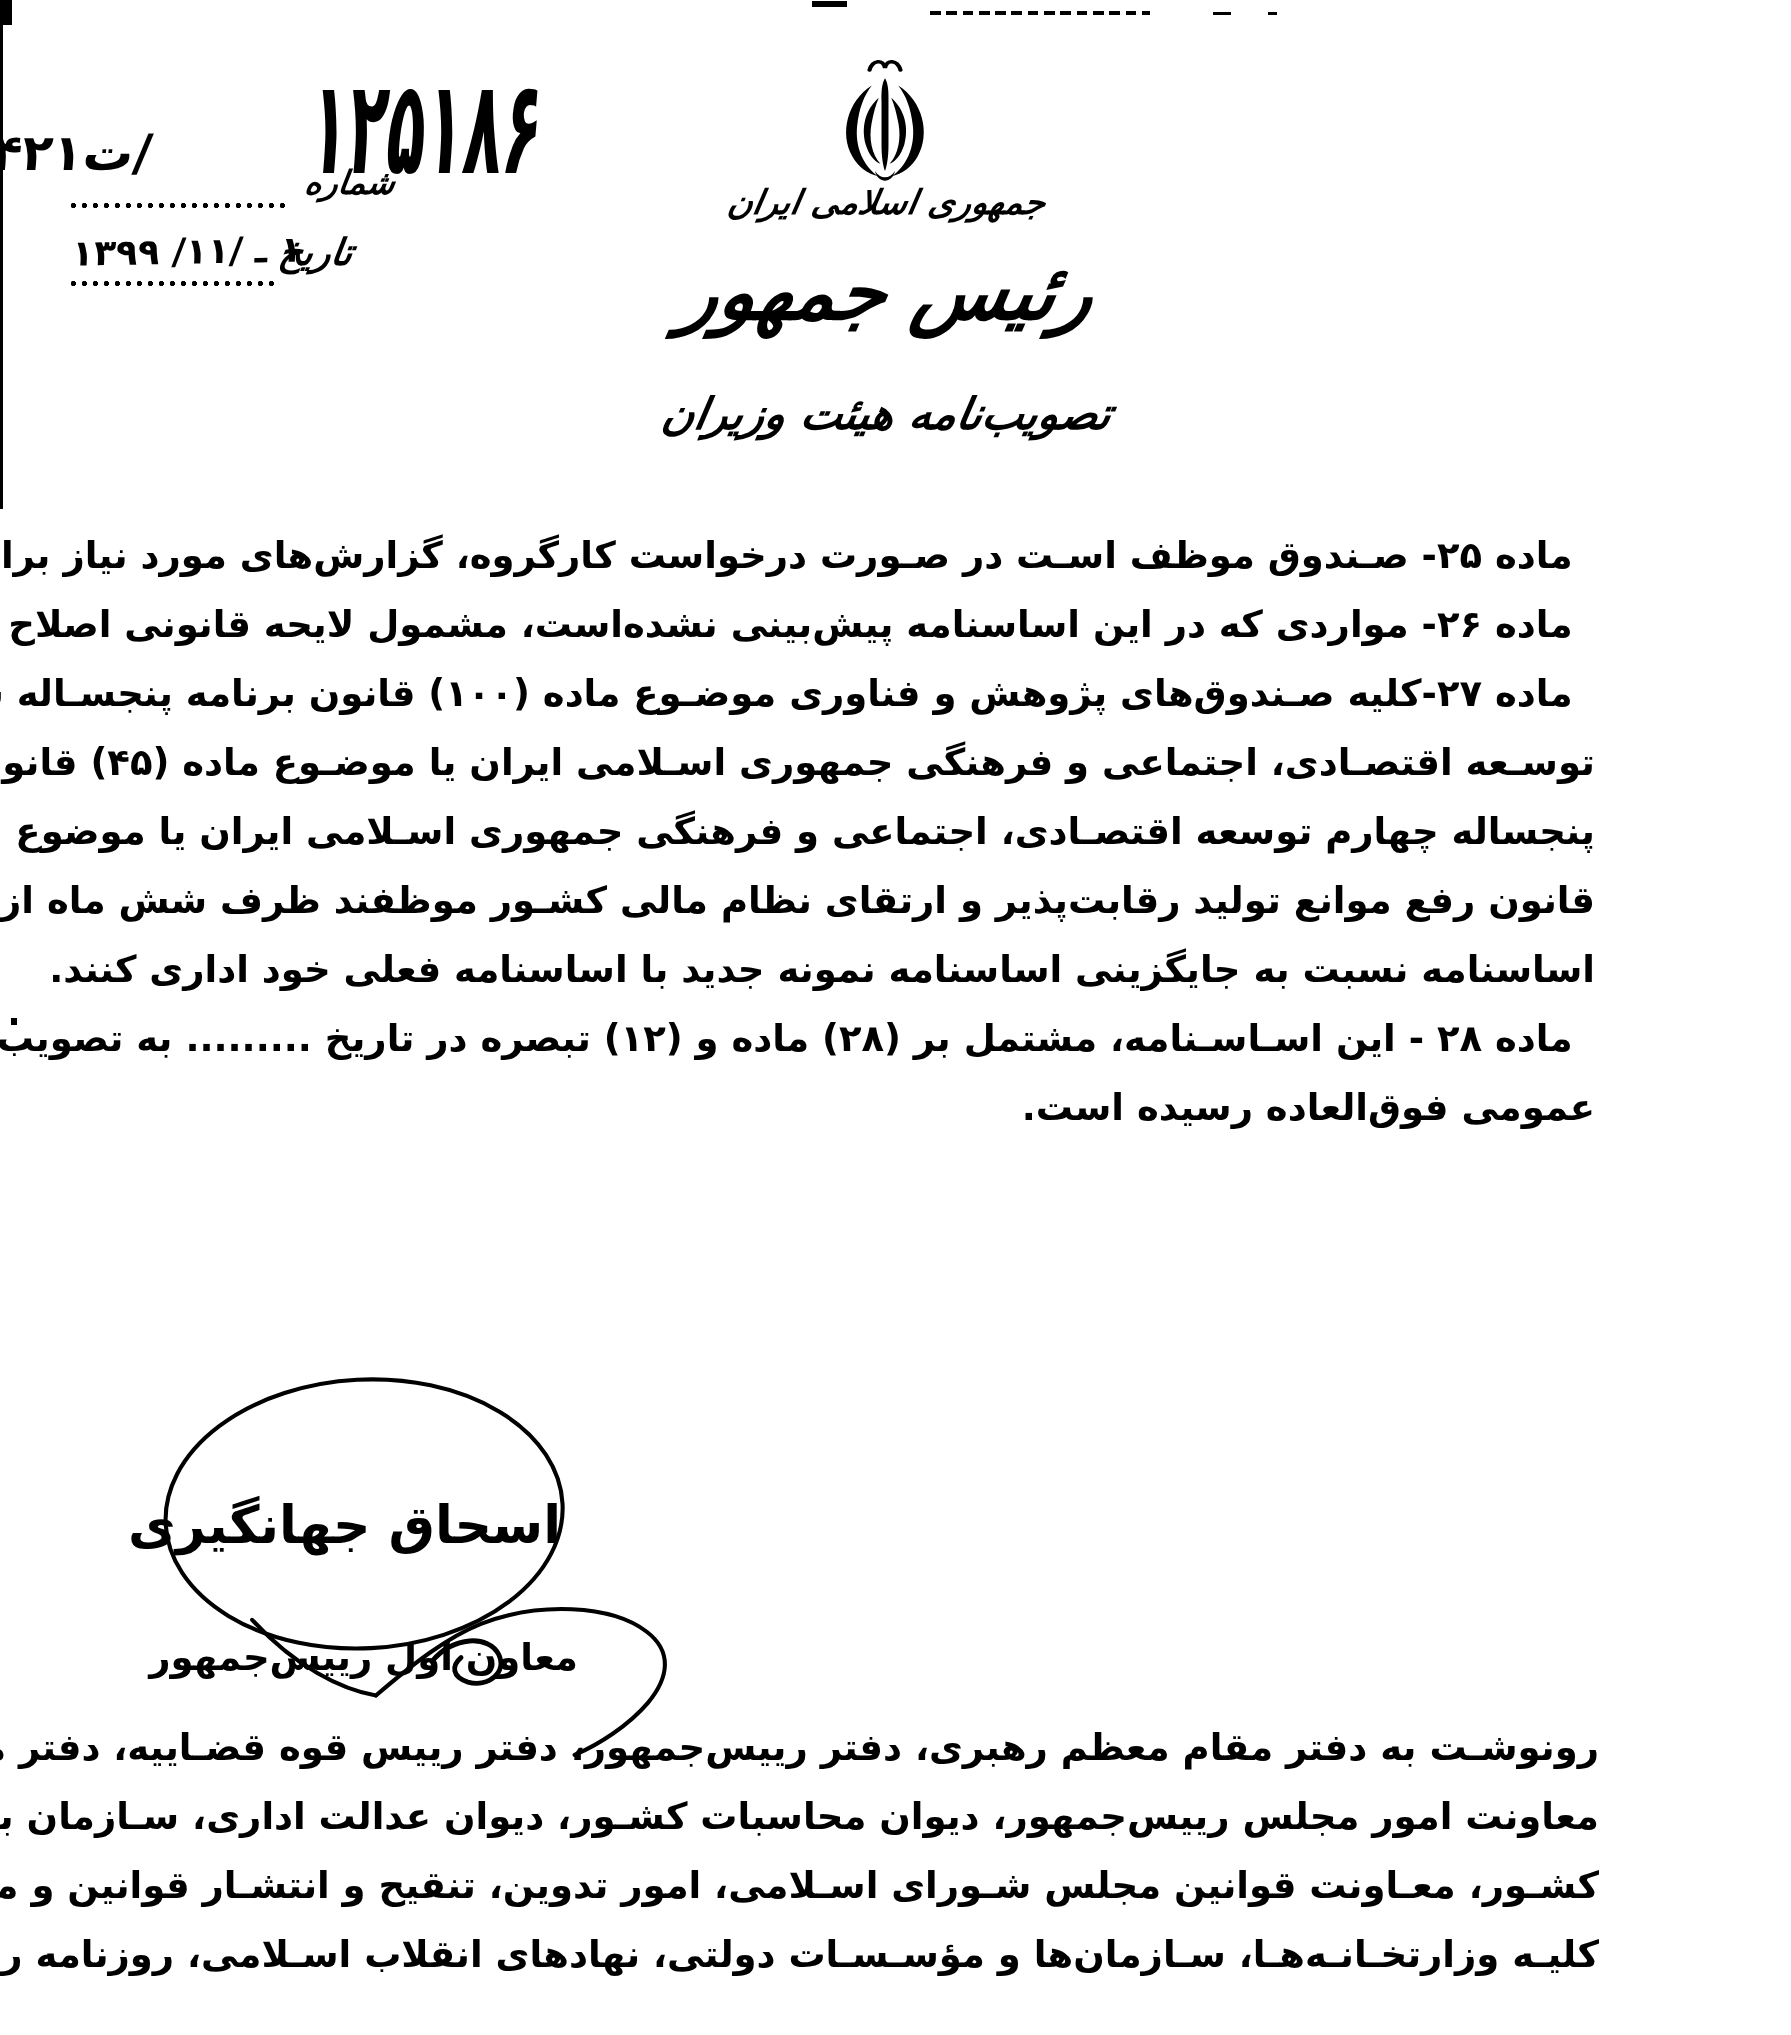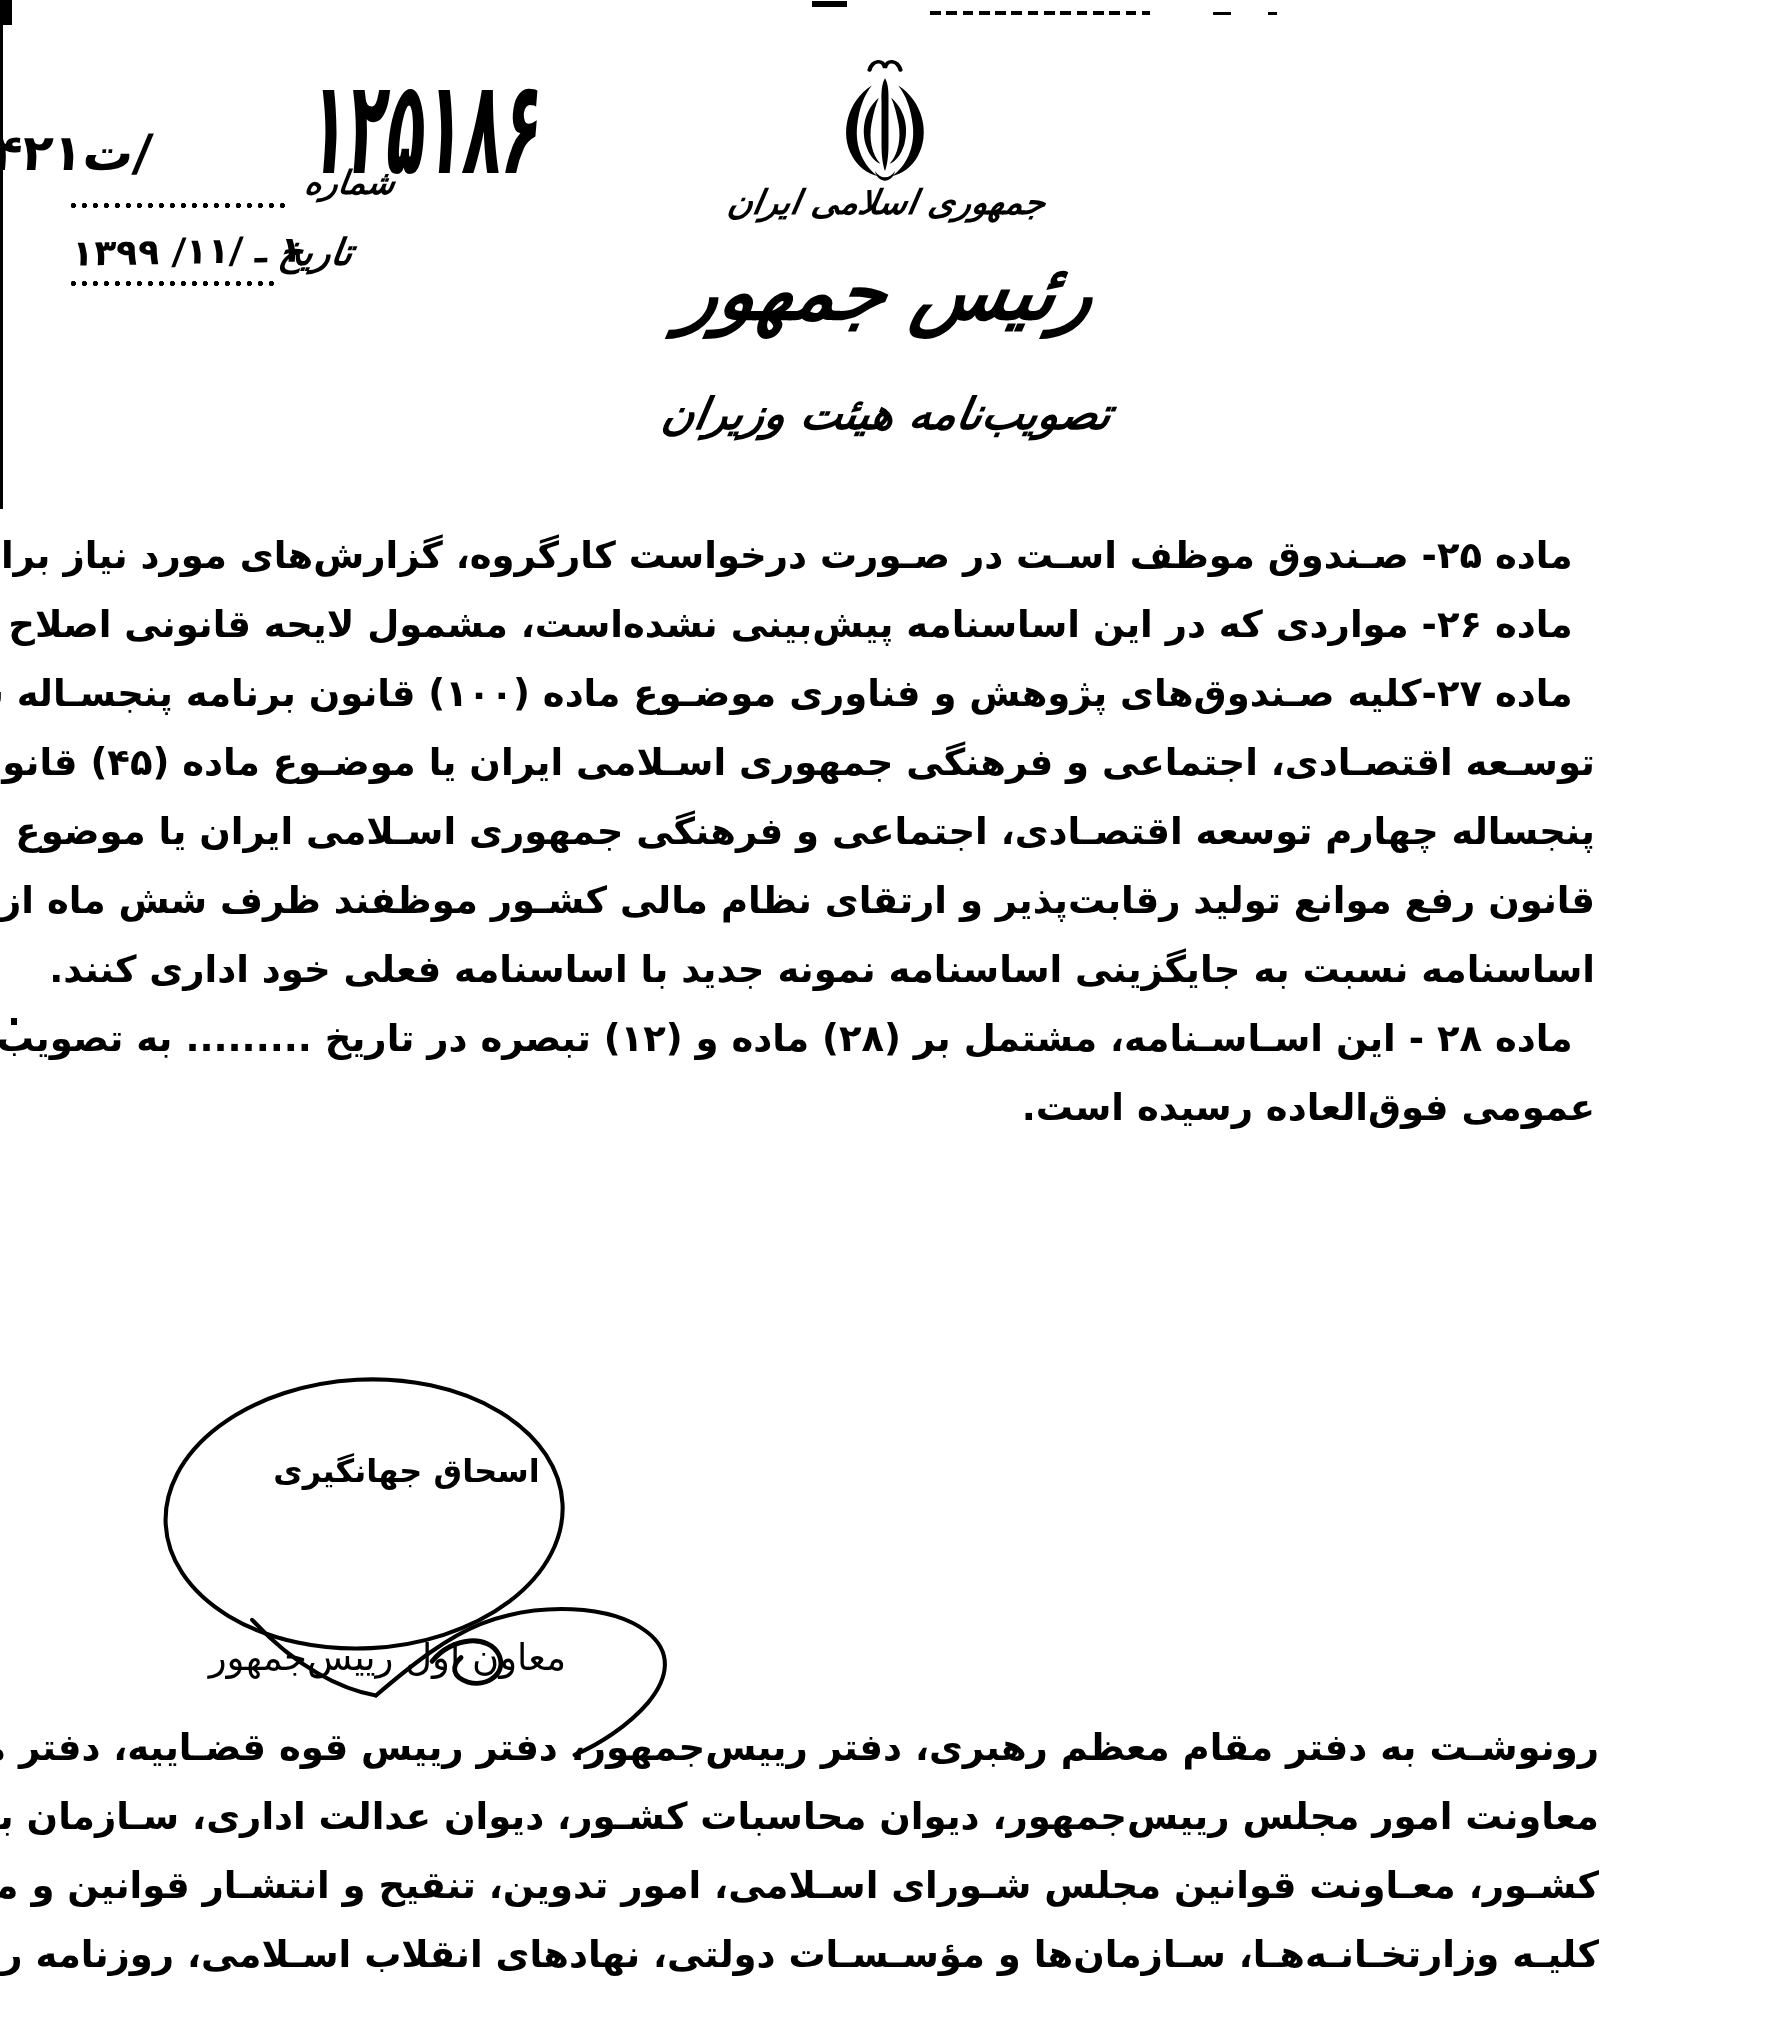--- a/index.html
+++ b/index.html
@@ -80,26 +80,26 @@
     height: 69px; line-height: 69px;
     font-size: 37px; font-weight: bold;
     white-space: nowrap;
     text-align: justify; text-align-last: justify;
   }
   .tline.end { text-align-last: right; }
   .tline.first { padding-right: 22.4px; }
   
   .sig-svg { position: absolute; left: 130px; top: 1351px; }
   .sig-name {
-    position: absolute; left: 252px; top: 1452px; width: 309px;
-    text-align: center; font-size: 32px; font-weight: bold; white-space: nowrap;
+    position: absolute; left: 252px; top: 1495px; width: 309px;
+    text-align: center; font-size: 52px; font-weight: bold; white-space: nowrap;
   }
   .sig-title {
-    position: absolute; left: 208px; top: 1636px; width: 358px;
-    text-align: right; font-size: 37px; font-weight: normal; white-space: nowrap;
+    position: absolute; left: 220px; top: 1636px; width: 358px;
+    text-align: right; font-size: 37px; font-weight: bold; white-space: nowrap;
   }
 </style>
 </head>
 <body>
 
 <div class="page">
 
   <div class="art" style="left:0;top:0;width:12.2px;height:25px;"></div>
   <div class="art" style="left:0;top:0;width:3.3px;height:509px;"></div>
 

